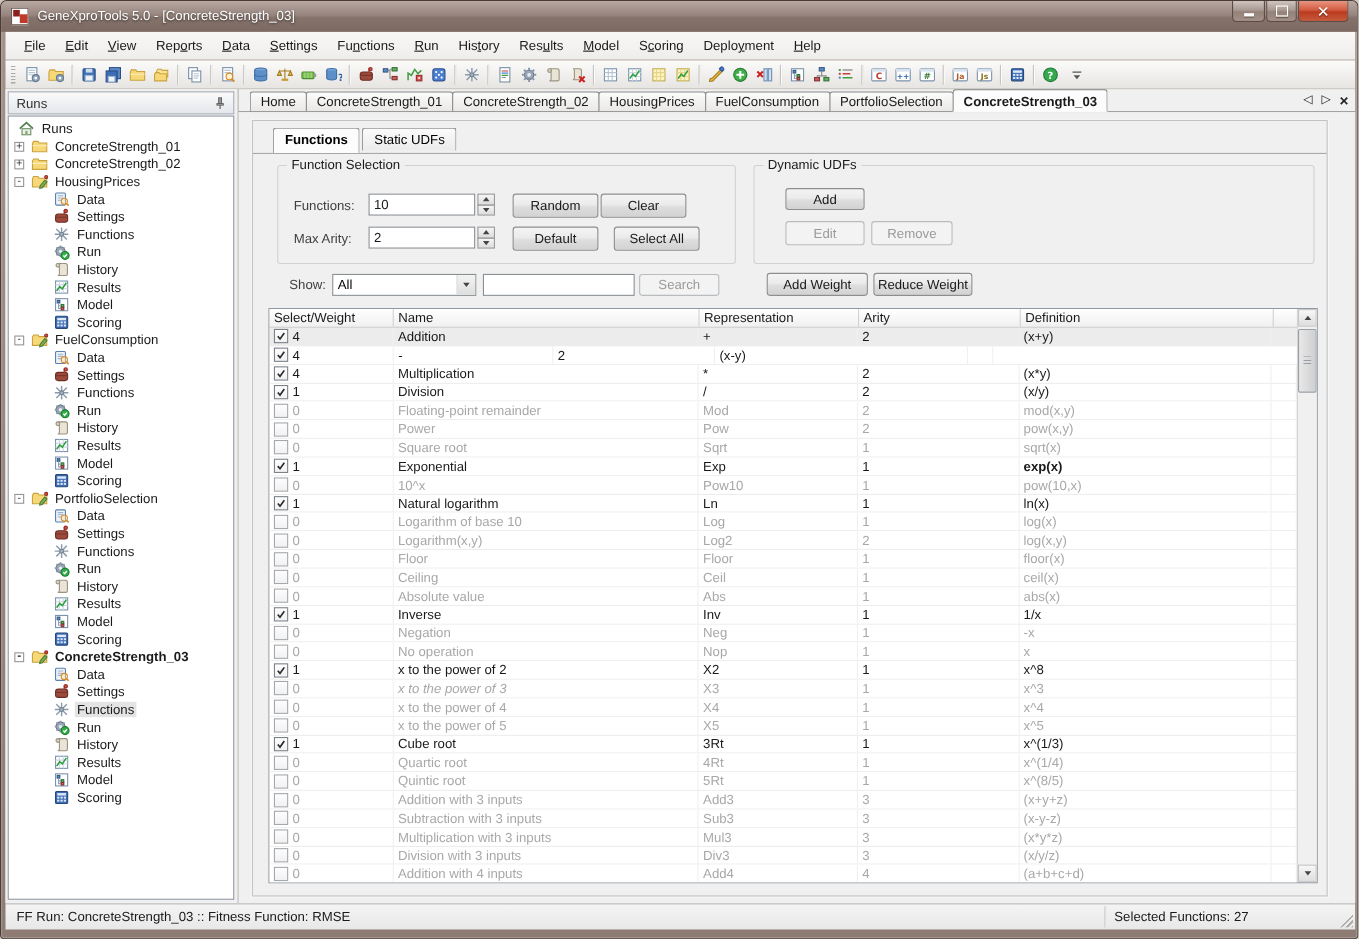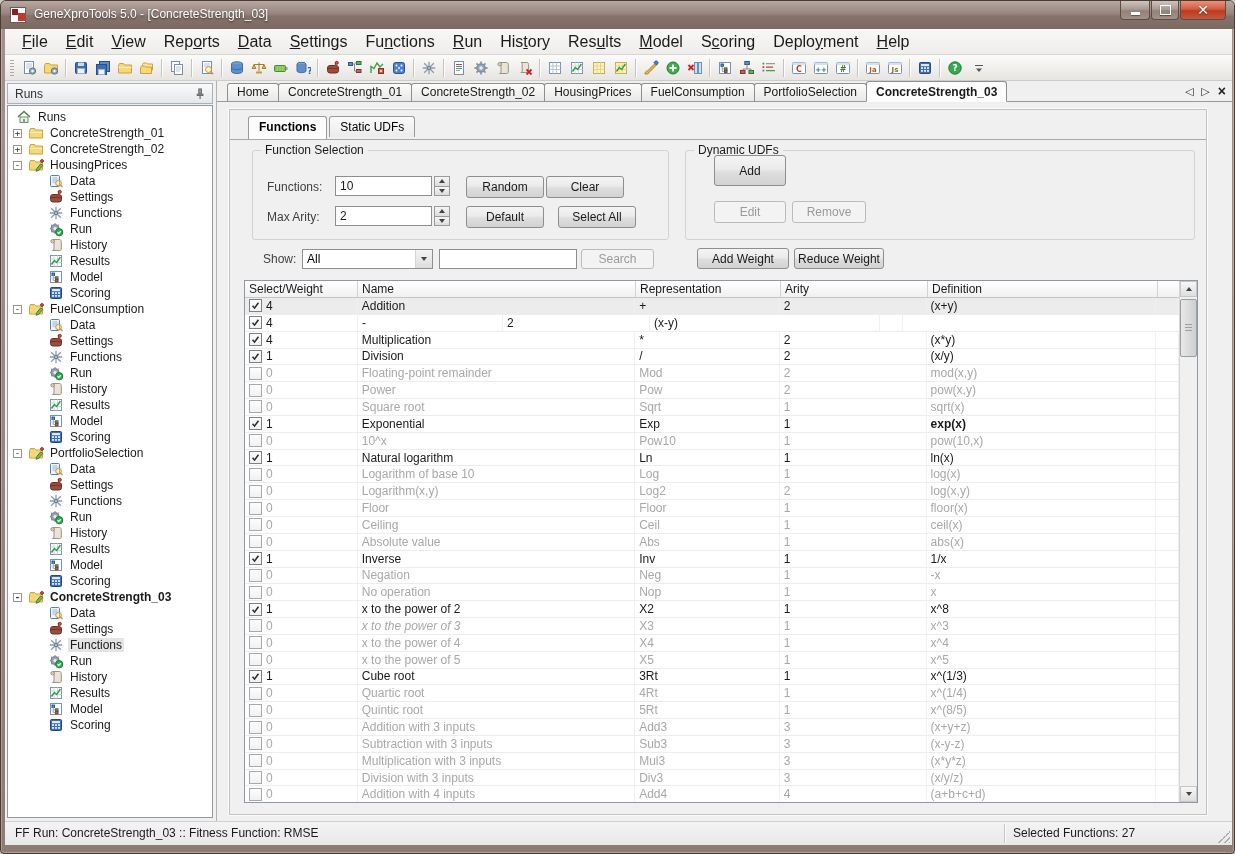--- a/index.html
+++ b/index.html
@@ -15,21 +15,21 @@
   .win-buttons{position:absolute;right:8px;top:0;display:flex;}
   .win-btn{height:19px;box-sizing:border-box;border:1px solid #5c4c45;border-top:none;border-radius:0 0 4px 4px;background:linear-gradient(#cfc4be,#a99a93 45%,#948279 55%,#a39189);margin-left:1px;display:flex;align-items:center;justify-content:center;}
   .win-btn.min{width:30px;}
   .win-btn.max{width:28px;}
   .win-btn.close{width:46px;background:linear-gradient(#e8937f,#d45c41 45%,#bb3a1f 55%,#c65a3c);}
   .glyph-min{width:9px;height:3px;background:#fff;box-shadow:0 1px 1px rgba(0,0,0,.4);margin-top:6px;}
   .glyph-max{width:9px;height:8px;border:1px solid #fff;box-shadow:0 1px 1px rgba(0,0,0,.4);background:transparent;}
   .glyph-close{color:#fff;font-size:14px;font-weight:bold;text-shadow:0 1px 1px rgba(0,0,0,.5);line-height:17px;}
   
   .menubar{position:absolute;left:4px;top:28px;width:1227px;height:26px;background:linear-gradient(#f9f8f7,#eeedec);border-bottom:1px solid #d8d5d2;box-sizing:border-box;display:flex;align-items:center;padding-left:8px;}
-  .menu-item{font-size:16px;color:#1a1a1a;padding:0 9px;line-height:25px;cursor:default;}
+  .menu-item{font-size:12px;color:#1a1a1a;padding:0 9px;line-height:25px;cursor:default;}
   .menu-item u{text-decoration:underline;}
   
   .toolbar{position:absolute;left:4px;top:54px;width:1227px;height:26px;background:linear-gradient(#fbfbfa,#e7e5e2);border-bottom:1px solid #cfccc8;box-sizing:border-box;display:flex;align-items:center;padding-left:4px;}
   .tb-grip{width:4px;height:16px;margin:0 4px 0 1px;background:repeating-linear-gradient(to bottom,#aaa 0 1px,transparent 1px 3px);}
   .tb-btn{width:22px;height:22px;display:flex;align-items:center;justify-content:center;border-radius:2px;}
   .tb-btn svg{width:16px;height:16px;}
   .tb-sep{width:1px;height:18px;background:#c6c3bf;border-right:1px solid #fdfdfd;margin:0 3px;}
   .tb-overflow{margin-left:2px;}
   
   .workspace{position:absolute;left:4px;top:80px;width:1227px;height:740px;background:#f0f0f0;}
@@ -903,21 +903,21 @@
                 <span>
                   <i class="tri-dn"></i>
                 </span>
               </div>
             <div class="btn" style="left:213px;top:55px;width:78px;height:22px;">Default</div>
             <div class="btn" style="left:305px;top:55px;width:78px;height:22px;">Select All</div>
           </div>
 
           <div class="groupbox" style="left:455px;top:40px;width:510px;height:90px;">
             <span class="gleg">Dynamic UDFs</span>
-            <div class="btn" style="left:28px;top:4px;width:72px;height:31px;">Add</div>
+            <div class="btn" style="left:28px;top:20px;width:72px;height:20px;">Add</div>
             <div class="btn disabled" style="left:28px;top:50px;width:72px;height:22px;">Edit</div>
             <div class="btn disabled" style="left:106px;top:50px;width:74px;height:22px;">Remove</div>
           </div>
 
           <span class="flabel" style="left:33px;top:142px;">Show:</span>
           <div class="combo" style="left:72px;top:139px;width:131px;height:20px;">
             <span class="cval">All</span>
             <span class="carr">
                 <i class="tri-dn"></i>
               </span>

